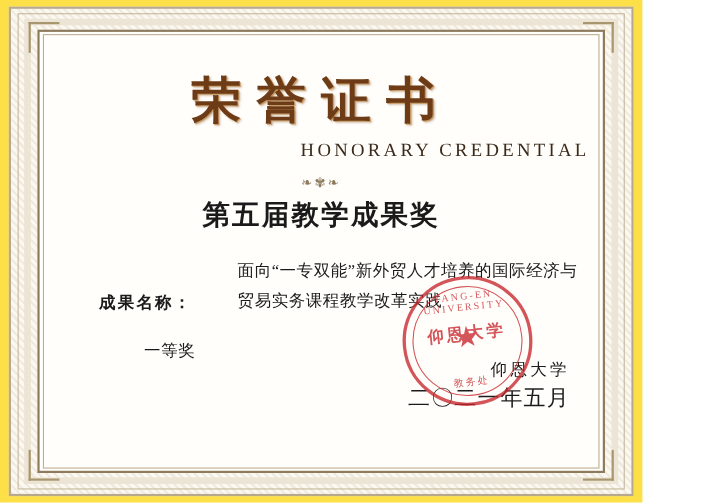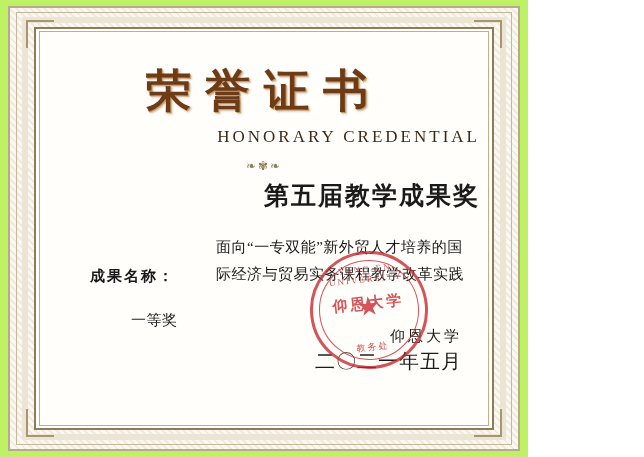--- a/index.html
+++ b/index.html
@@ -9,23 +9,23 @@
   }
   body {
     width: 644px;
     height: 457px;
     overflow: hidden;
     font-family: "Liberation Serif", serif;
   }
 
   .certificate {
     position: relative;
-    width: 528px;
+    width: 584px;
     height: 457px;
-    background: #bef264;
+    background: #fde047;
     box-sizing: border-box;
     padding-left: 26px;
   }
 
   
   .frame-outer {
     position: absolute;
     left: 8px;
     top: 6px;
     right: 8px;
@@ -124,21 +124,21 @@
     width: 180px;
     height: 12px;
     position: relative;
     text-align: center;
     color: #8b7a5c;
     font-size: 12px;
     letter-spacing: 2px;
   }
 
   .subtitle {
-    text-align: right;
+    text-align: center;
     margin-top: 8px;
     font-size: 25px;
     font-weight: bold;
     letter-spacing: 2px;
     color: #1a1a1a;
     font-family: "Liberation Serif", serif;
   }
 
   .fields {
     margin-top: 22px;

